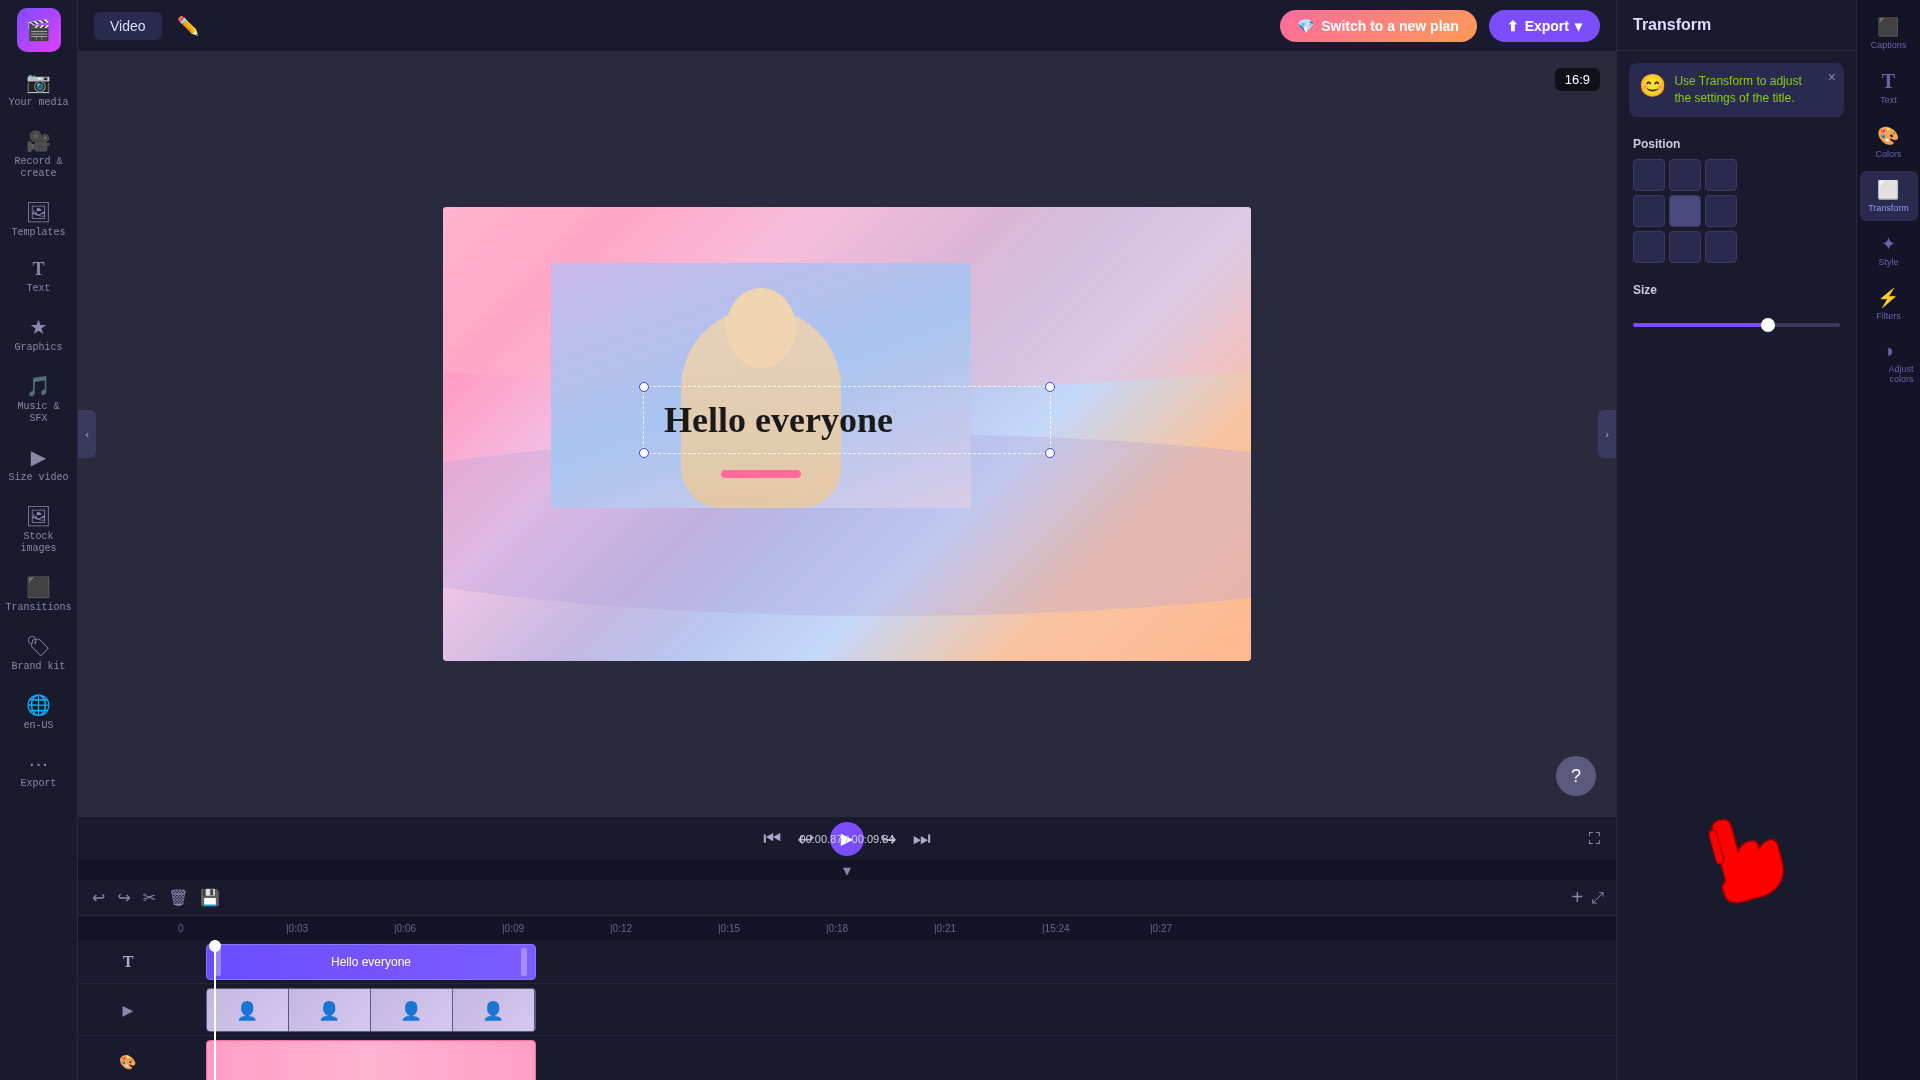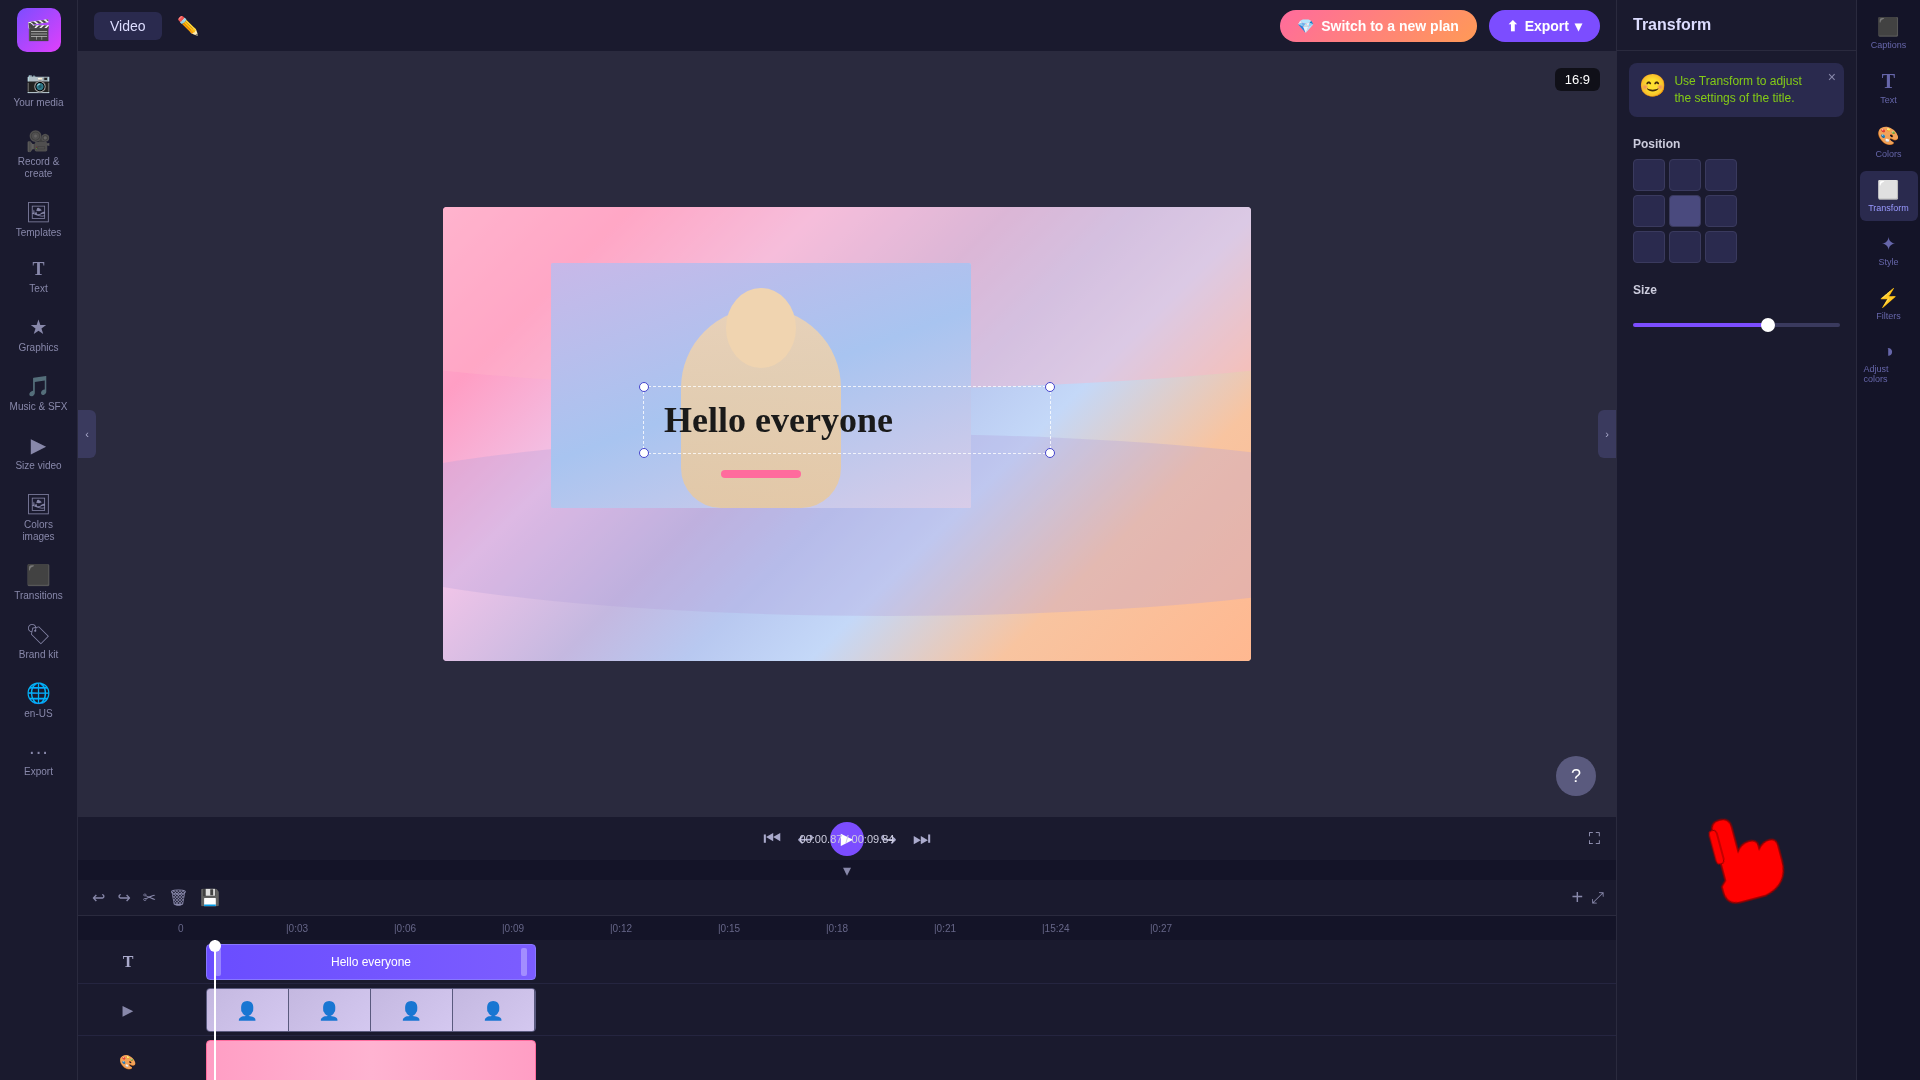--- a/index.html
+++ b/index.html
@@ -25,21 +25,21 @@
       margin-bottom: 6px;
       color: white; font-size: 20px;
     }
     .sidebar-item {
       display: flex; flex-direction: column; align-items: center;
       gap: 3px; padding: 8px 4px; border-radius: 8px;
       cursor: pointer; width: 70px;
       color: #8888aa;
     }
     .sidebar-item .icon { font-size: 20px; }
-    .sidebar-item .label { font-size: 10px; text-align: center; line-height: 1.2; }
+    .sidebar-item .label { font-size: 10px; text-align: center; line-height: 1.2; font-family: Liberation Mono, monospace; }
 
     
     .main-area {
       flex: 1;
       display: flex;
       flex-direction: column;
       background: #701a75;
     }
 
     
@@ -370,21 +370,21 @@
       flex-shrink: 0;
     }
     .right-icon-item {
       display: flex; flex-direction: column; align-items: center;
       gap: 2px; padding: 8px 4px; border-radius: 6px;
       cursor: pointer; width: 58px;
       color: #6666aa;
     }
     .right-icon-item.active { color: #9999ff; background: #2a2a4e; }
     .right-icon-item .icon { font-size: 18px; }
-    .right-icon-item .label { font-size: 9px; text-align: left; }
+    .right-icon-item .label { font-size: 9px; text-align: right; }
 
     
     .wavy-bg {
       position: absolute; inset: 0;
       background: linear-gradient(135deg,
         #ffb3d1 0%, #ff9ec4 15%,
         #f0c4e8 30%, #c4b8e0 45%,
         #b8c8f0 55%, #c4d8f8 65%,
         #f8c4a0 80%, #ffb890 100%
       );
@@ -444,21 +444,21 @@
   <div class="sidebar-item">
     <span class="icon">🎵</span>
     <span class="label">Music &amp; SFX</span>
   </div>
   <div class="sidebar-item">
     <span class="icon">▶</span>
     <span class="label">Size video</span>
   </div>
   <div class="sidebar-item">
     <span class="icon">🖼</span>
-    <span class="label">Colors images</span>
+    <span class="label">Stock images</span>
   </div>
   <div class="sidebar-item">
     <span class="icon">⬛</span>
     <span class="label">Transitions</span>
   </div>
   <div class="sidebar-item">
     <span class="icon">🏷</span>
     <span class="label">Brand kit</span>
   </div>
   <div class="sidebar-item">

